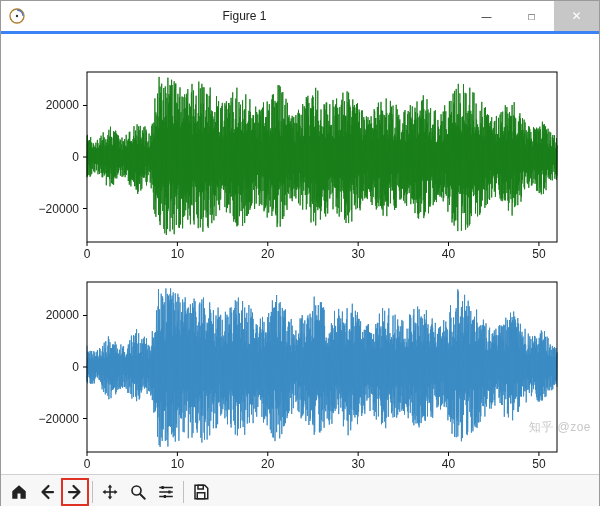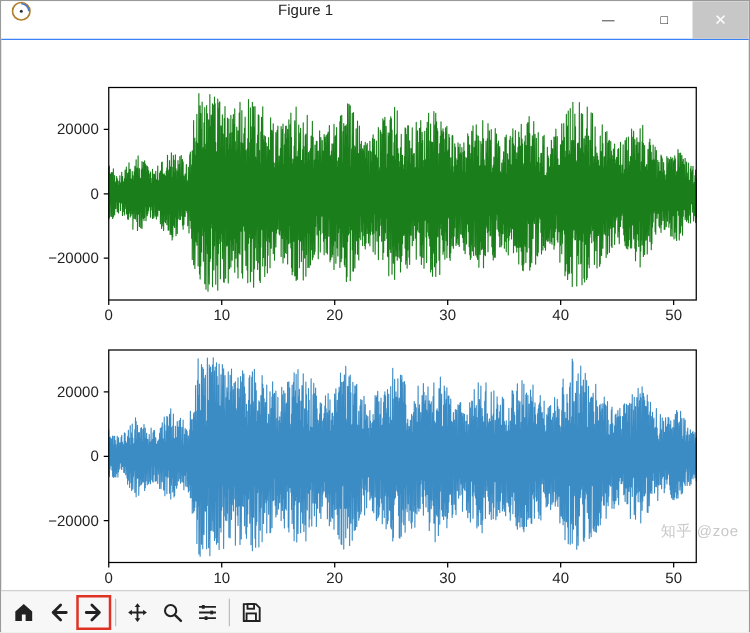--- a/index.html
+++ b/index.html
@@ -1,17 +1,17 @@
 <!DOCTYPE html>
 <html><head>
 <meta charset="utf-8">
 <style>
   html,body{margin:0;padding:0;font-family:"Segoe UI",Tahoma,Arial,sans-serif;background:#fff;}
   .win{width:600px;height:506px;border:1px solid #9a9a9a;box-sizing:border-box;position:relative;background:#fff;}
-  .titlebar{height:30px;background:#fff;display:flex;border-bottom:1px solid #3b82f6;}
+  .titlebar{height:30px;background:#fff;display:flex;align-items:center;border-bottom:3px solid #3b82f6;}
   .app-icon{width:16px;height:16px;margin-left:8px;position:relative;}
   .app-icon svg{display:block;}
   .title{flex:1;text-align:center;font-size:12px;color:#222;}
   .winbtns{display:flex;height:100%;}
   .winbtn{width:45px;height:100%;display:flex;align-items:center;justify-content:center;font-size:10px;color:#222;}
   .winbtn.close{background:#c7c7c7;color:#fff;font-size:12px;}
   .figure-area{position:relative;width:100%;height:440px;}
   svg.figure{display:block;}
   .toolbar{height:34px;display:flex;align-items:center;border-top:1px solid #d0d0d0;background:#f7f7f7;padding-left:4px;gap:0;}
   .tbtn{width:28px;height:28px;display:flex;align-items:center;justify-content:center;border:1px solid transparent;position:relative;box-sizing:border-box;}

